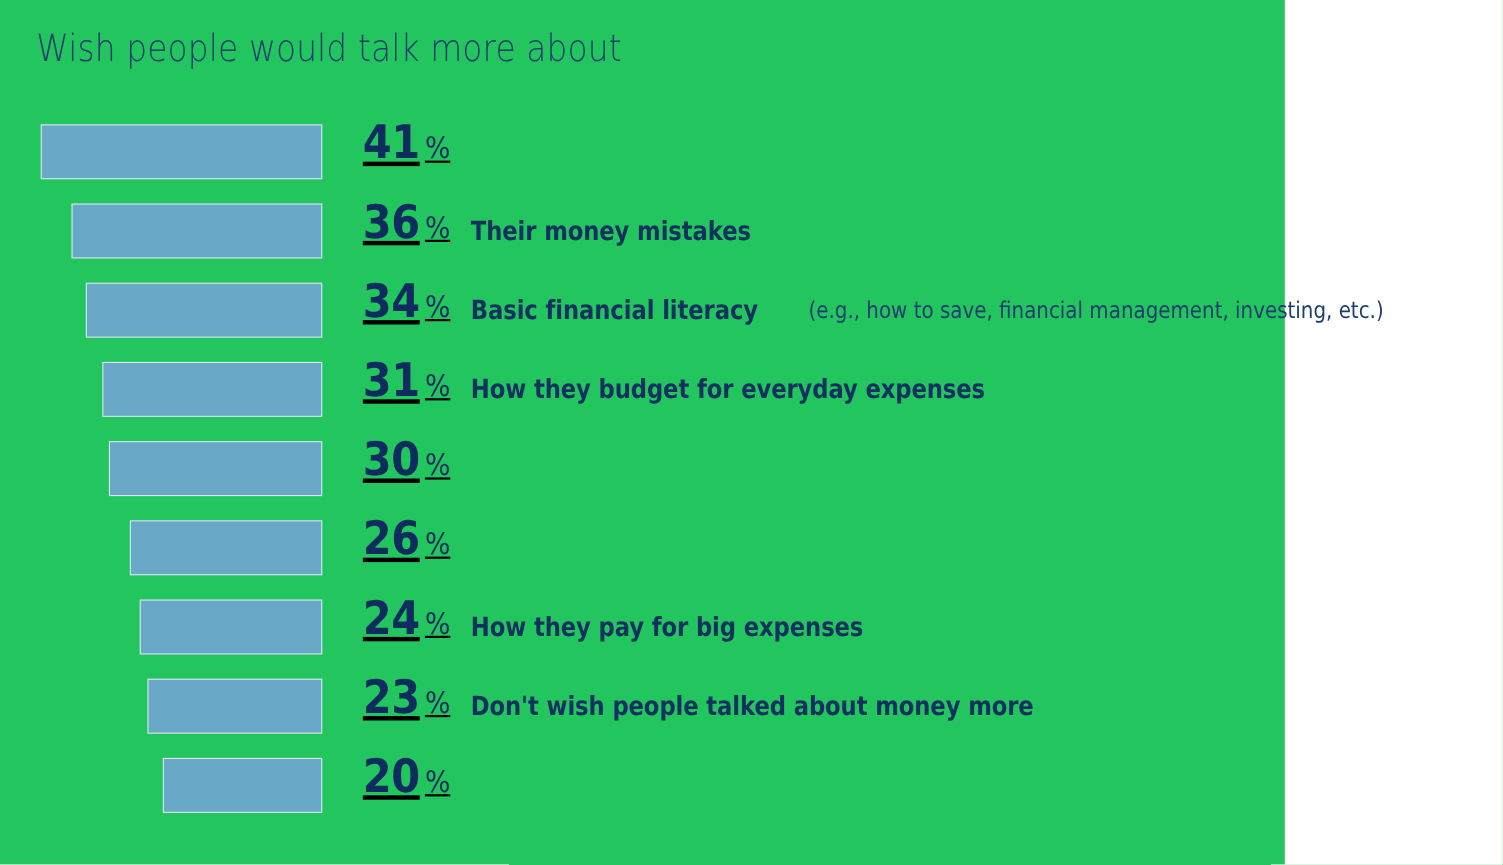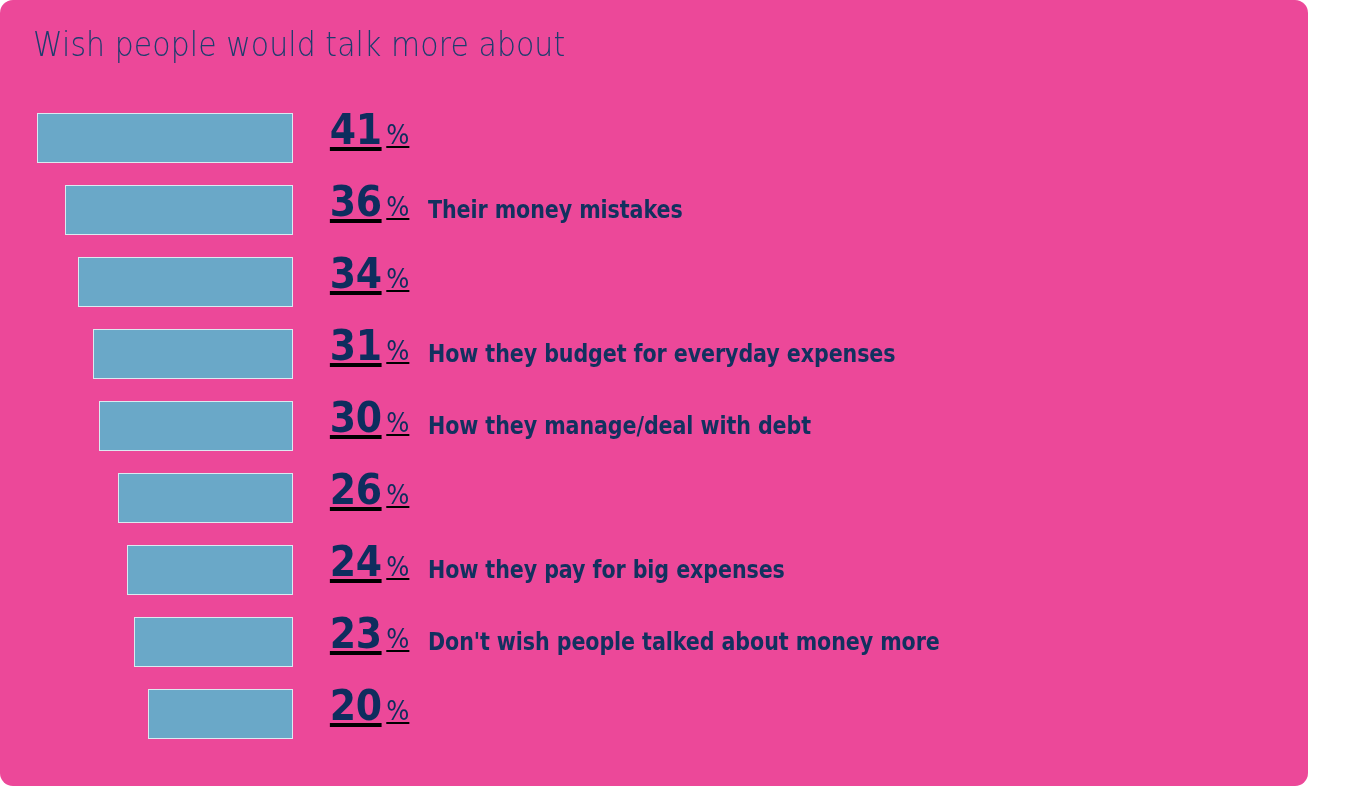--- a/index.html
+++ b/index.html
@@ -10,24 +10,23 @@
   body {
     width: 1366px;
     height: 786px;
     font-family: "Liberation Sans", "DejaVu Sans", sans-serif;
     overflow: hidden;
     position: relative;
   }
 
   #chart-root {
     position: relative;
-    width: 1308px;
+    width: 1168px;
     height: 786px;
-    background: #ec4899;
-    border-radius: 13px;
+    background: #22c55e;
   }
 
   
   .chart-title {
     position: absolute;
     left: 33px;
     top: 24px;
     font-family: "DejaVu Sans", "Liberation Sans", sans-serif;
     font-size: 34px;
     font-weight: 300;
@@ -170,20 +169,24 @@
         </div>
       </div>
       <div class="row">
         <div class="bar-track">
           <div class="bar" style="width: 213px; background: rgb(106, 168, 200);"></div>
         </div>
         <div class="value-block">
           <span class="value-number">34</span>
           <span class="value-percent">%</span>
         </div>
+        <div class="row-label">
+          <span class="label-main">Basic financial literacy</span>
+          <span class="label-note">(e.g., how to save, financial management, investing, etc.)</span>
+        </div>
       </div>
       <div class="row">
         <div class="bar-track">
           <div class="bar" style="width: 198px; background: rgb(106, 168, 200);"></div>
         </div>
         <div class="value-block">
           <span class="value-number">31</span>
           <span class="value-percent">%</span>
         </div>
         <div class="row-label">
@@ -191,23 +194,20 @@
         </div>
       </div>
       <div class="row">
         <div class="bar-track">
           <div class="bar" style="width: 192px; background: rgb(106, 168, 200);"></div>
         </div>
         <div class="value-block">
           <span class="value-number">30</span>
           <span class="value-percent">%</span>
         </div>
-        <div class="row-label">
-          <span class="label-main">How they manage/deal with debt</span>
-        </div>
       </div>
       <div class="row">
         <div class="bar-track">
           <div class="bar" style="width: 173px; background: rgb(106, 168, 200);"></div>
         </div>
         <div class="value-block">
           <span class="value-number">26</span>
           <span class="value-percent">%</span>
         </div>
       </div>

